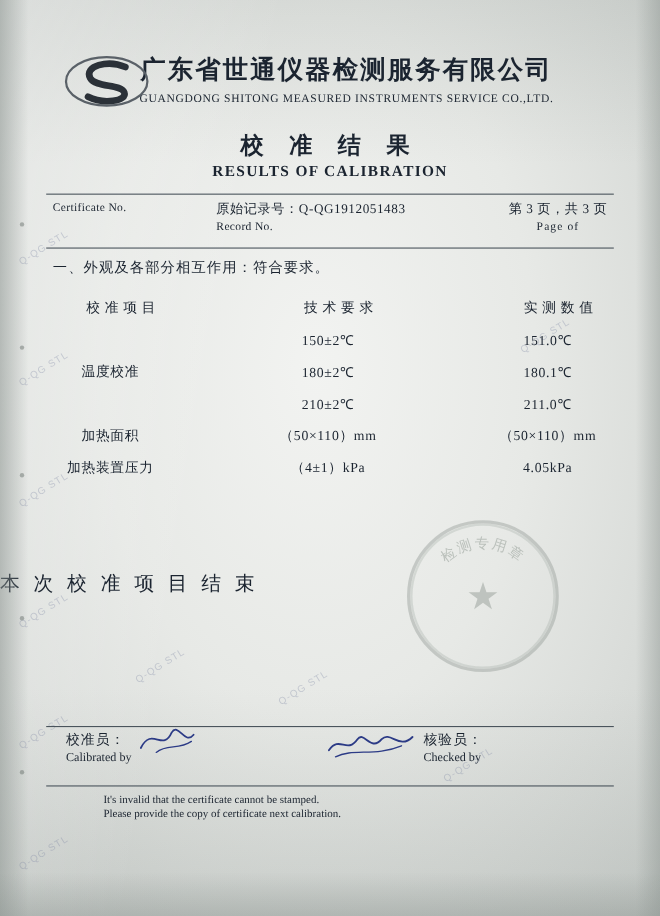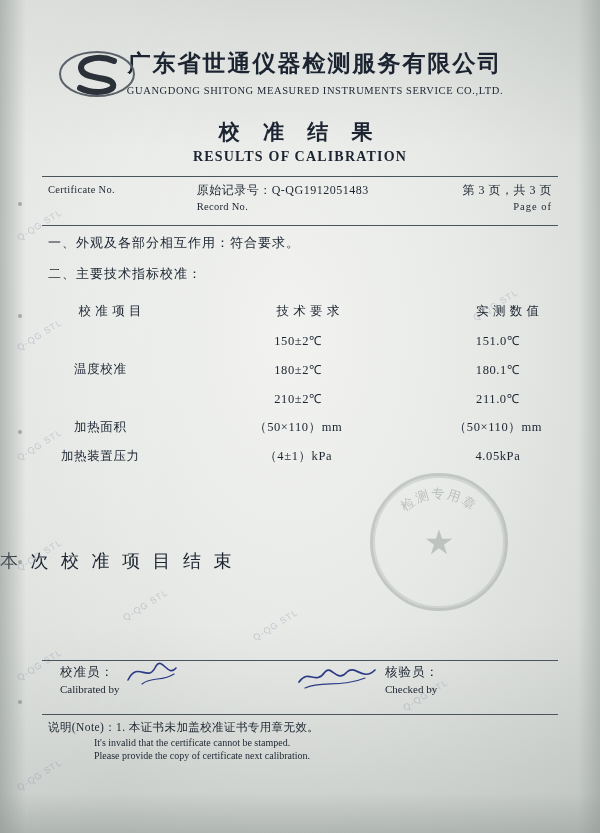--- a/index.html
+++ b/index.html
@@ -237,21 +237,21 @@
     left: 48px;
     right: 48px;
     display: flex;
     justify-content: space-between;
     font-size: 11.5px;
     color: #1b2430;
   }
   .meta .cell .cn { font-size: 12px; letter-spacing: .5px; }
   .meta .cell .en { font-size: 10.5px; margin-top: 2px; letter-spacing: .3px; }
   .meta .cell .val { font-family: "Liberation Serif", serif; }
-  .meta .cell.c3 { text-align: right; margin-left: 12px; }
+  .meta .cell.c3 { text-align: center; margin-left: 12px; }
   .meta .cell.c3 .en { letter-spacing: 1px; }
 
   
   .body {
     position: absolute;
     top: 234px;
     left: 0; right: 0;
     color: #1b2430;
   }
   .line-item {
@@ -397,21 +397,20 @@
       <div class="en">Record No.</div>
     </div>
     <div class="cell c3">
       <div class="cn">第 3 页，共 3 页</div>
       <div class="en">Page        of</div>
     </div>
   </div>
 
   <div class="body">
     <div class="line-item">一、外观及各部分相互作用：符合要求。</div>
-    <div class="line-item">二、主要技术指标校准：</div>
 
     <table class="tbl">
       <thead>
         <tr>
           <th class="c-item">校 准 项 目</th>
           <th class="c-req">技 术 要 求</th>
           <th class="c-meas">实 测 数 值</th>
         </tr>
       </thead>
       <tbody>
@@ -463,21 +462,20 @@
       <svg class="scribble s2" viewBox="0 0 90 30">
         <path d="M4 20 C 14 6, 20 24, 30 10 C 36 2, 42 22, 52 10 C 60 2, 68 20, 80 8" fill="none" stroke="#2c3b86" stroke-width="1.7" stroke-linecap="round"></path>
         <path d="M10 26 C 26 18, 46 26, 70 16" fill="none" stroke="#2c3b86" stroke-width="1.2" stroke-linecap="round"></path>
       </svg>
     </div>
   </div>
 
   <div class="rule r4"></div>
 
   <div class="note">
-    <div class="l1">说明(Note)：1. 本证书未加盖校准证书专用章无效。</div>
     <div class="l2">It's  invalid that the certificate cannot be stamped.</div>
     <div class="l4">Please provide the copy of certificate next calibration.</div>
   </div>
 
   <div class="edge-left"></div>
   <div class="edge-right"></div>
   <div class="edge-bottom"></div>
 </div>
 
 </body></html>

